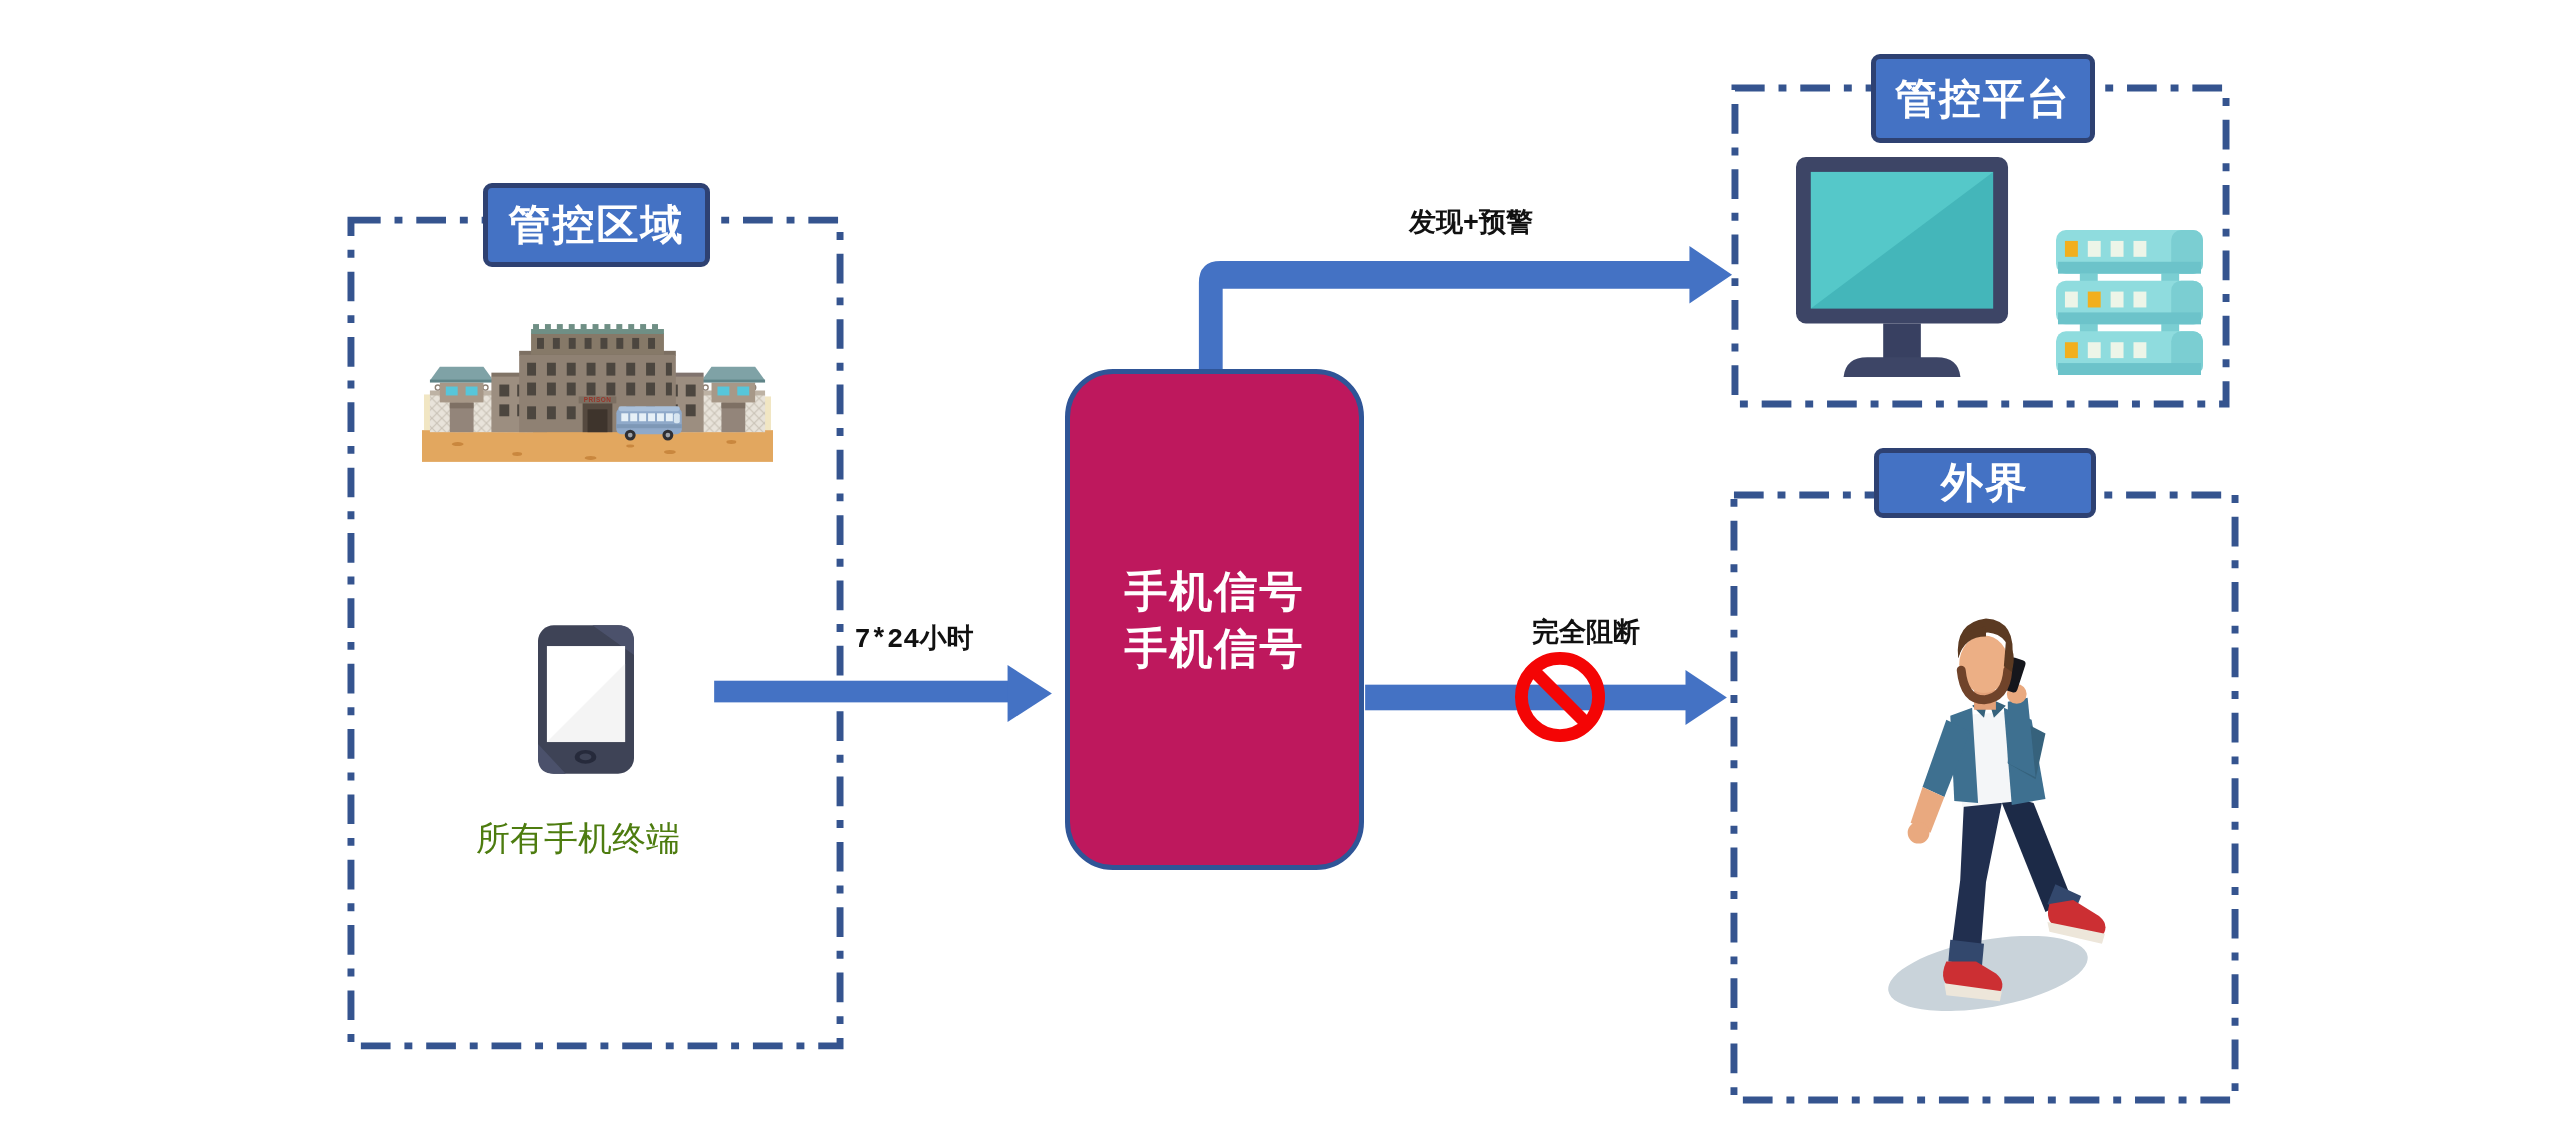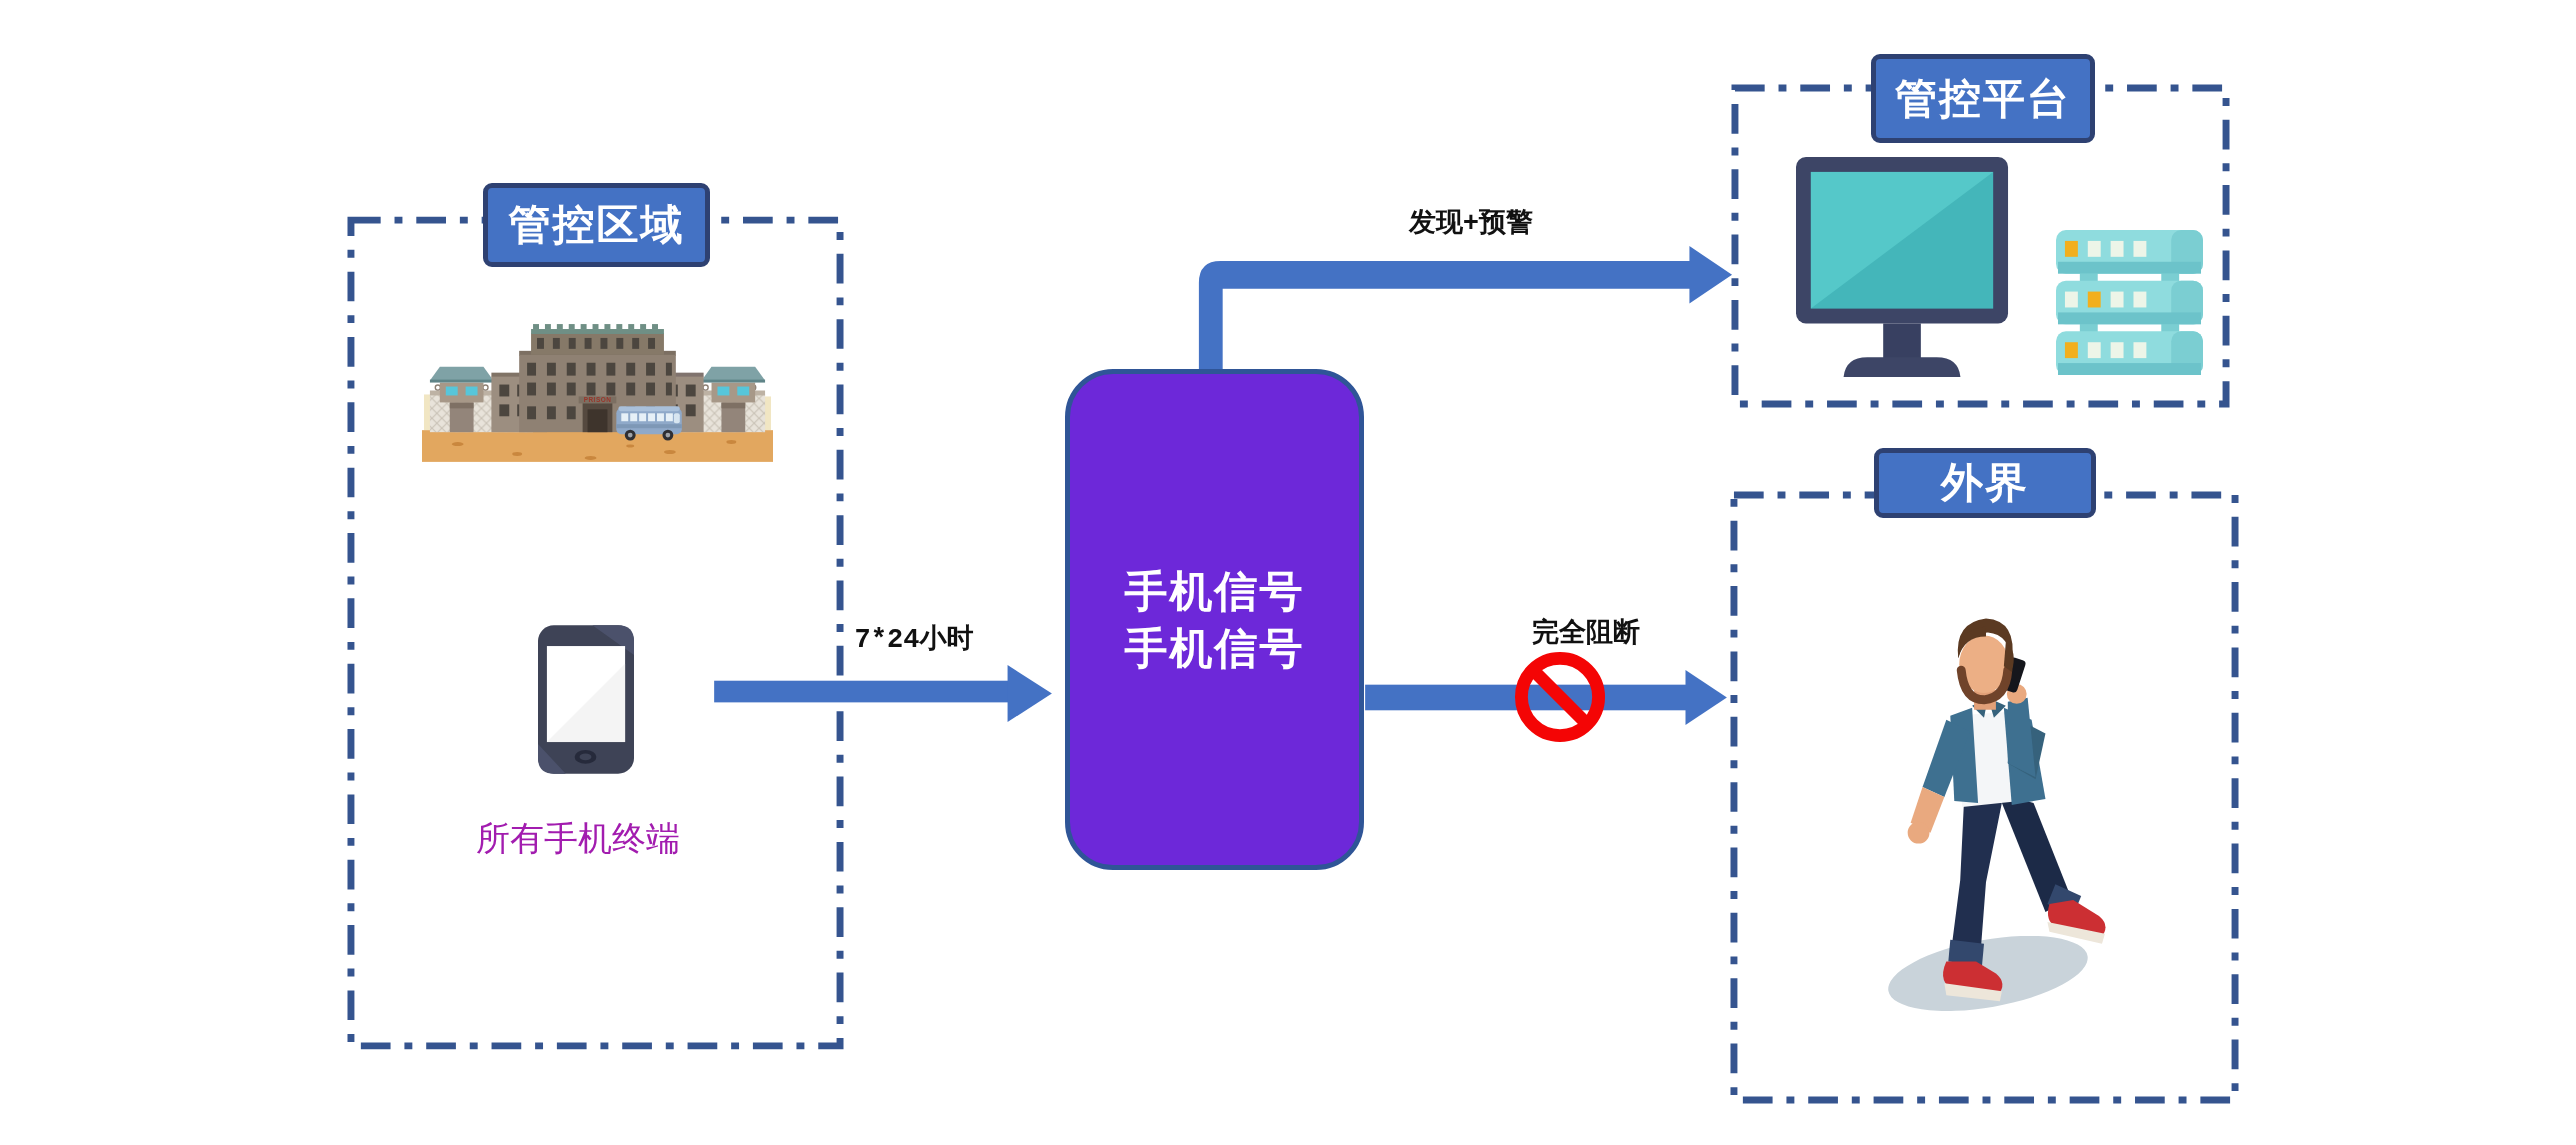--- a/index.html
+++ b/index.html
@@ -14,31 +14,31 @@
   .pill{
     position:absolute;z-index:3;box-sizing:border-box;
     display:flex;align-items:center;justify-content:center;
     background:#4472C4;border:5px solid #2E4172;border-radius:9px;
     color:#ffffff;font-weight:bold;font-size:42px;letter-spacing:2px;
   }
   
   .system-node{
     position:absolute;z-index:3;box-sizing:border-box;
     left:1065px;top:369px;width:299px;height:501px;
-    background:#6d28d9;border:5px solid #2F5597;border-radius:48px;
+    background:#be185d;border:5px solid #2F5597;border-radius:48px;
     display:flex;flex-direction:column;align-items:center;justify-content:center;
     color:#ffffff;font-weight:bold;font-size:43px;line-height:1.32;letter-spacing:2px;
   }
   
   .note{
     position:absolute;z-index:4;font-weight:bold;font-size:27px;color:#111111;
     text-align:center;white-space:nowrap;
   }
   .caption{
-    position:absolute;z-index:4;font-weight:500;font-size:34px;color:#a21caf;
+    position:absolute;z-index:4;font-weight:500;font-size:34px;color:#4d7c0f;
     text-align:center;white-space:nowrap;
   }
   svg{display:block;}
 </style>
 </head>
 <body>
 
 <div id="canvas">
 
   <div class="dashbox" style="left:347px;top:216px;">

